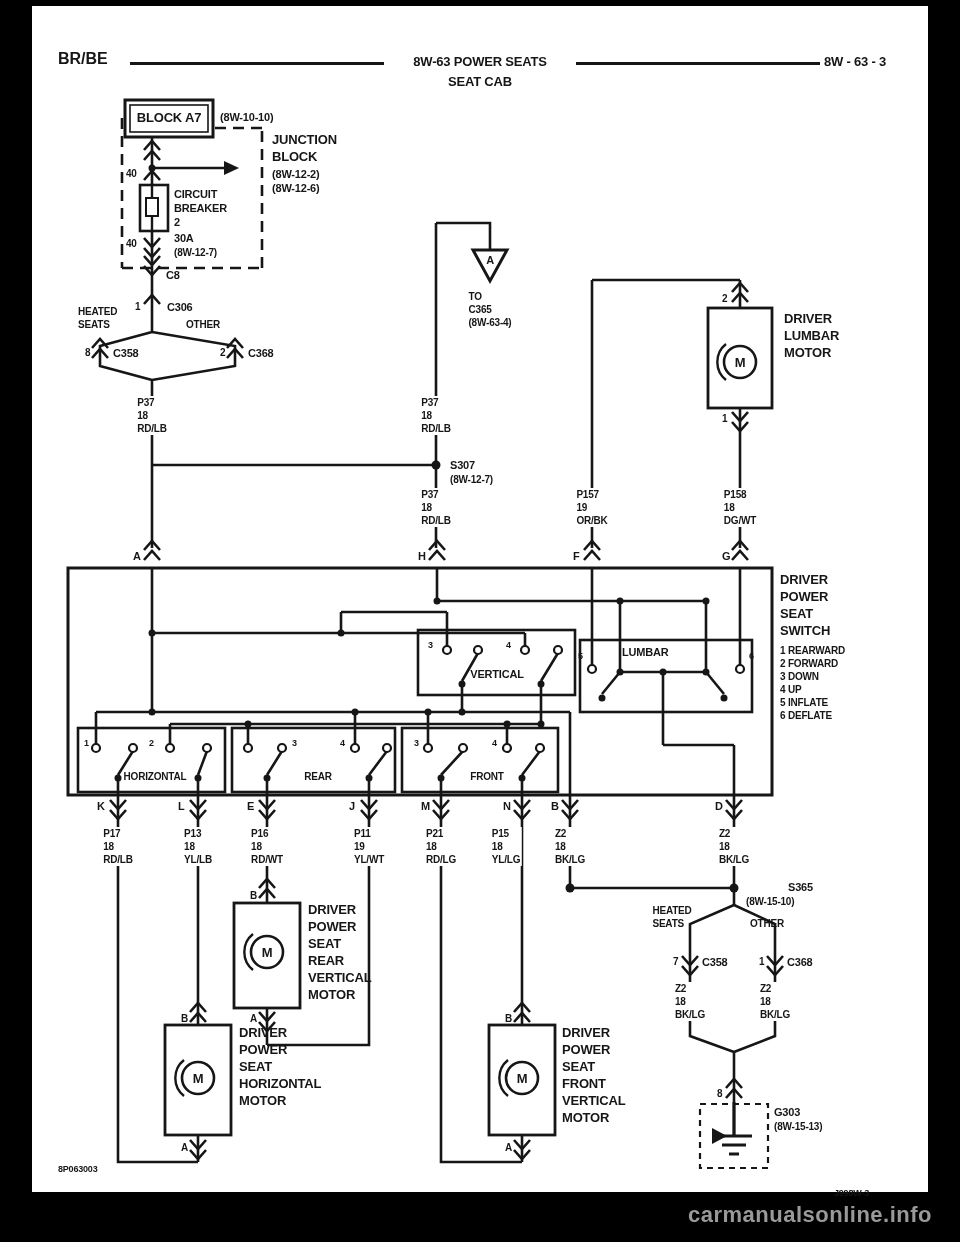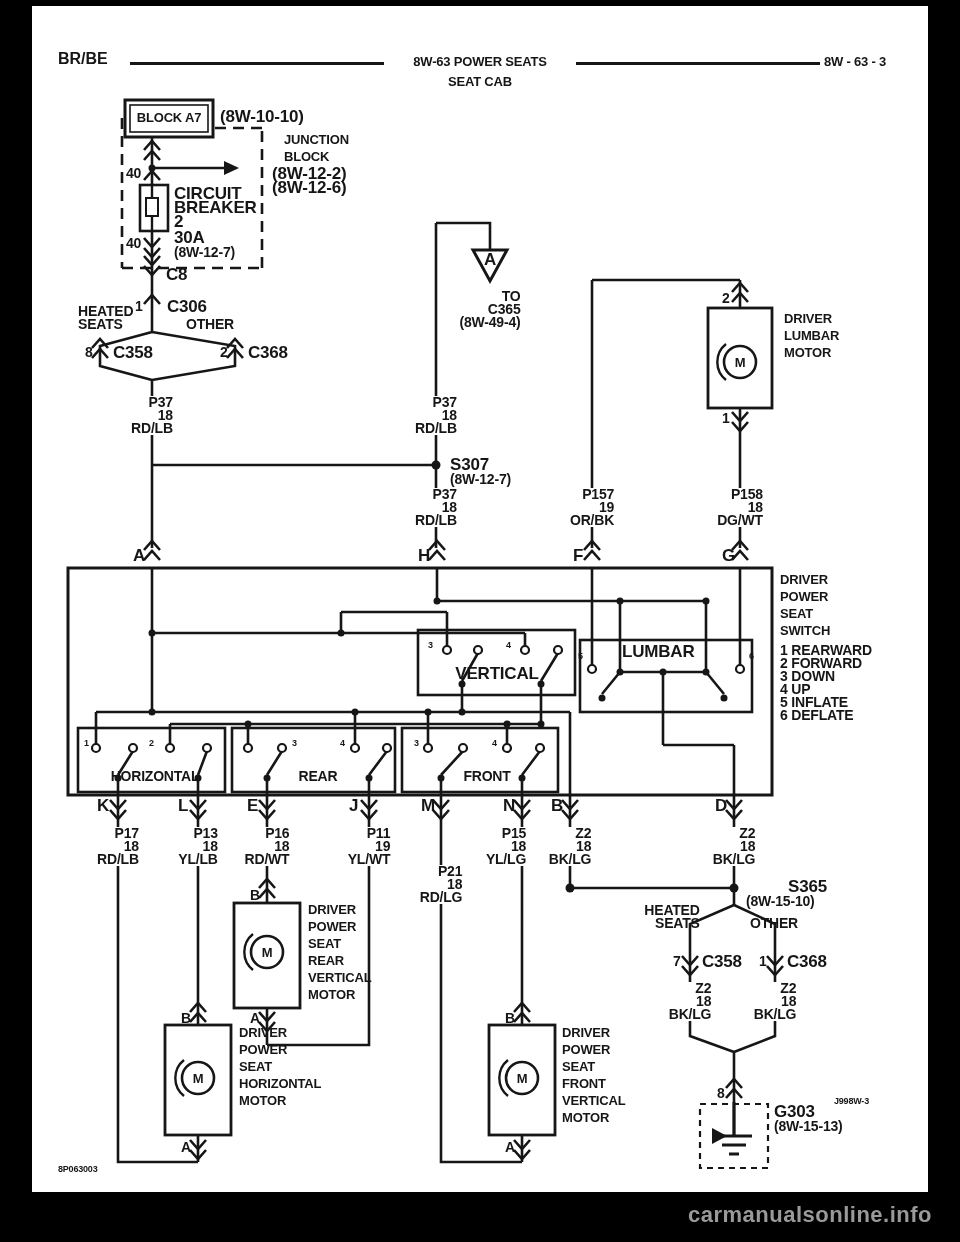--- a/index.html
+++ b/index.html
@@ -1,24 +1,24 @@
 <!DOCTYPE html>
 <html><head>
 <meta charset="utf-8">
 <style>
   html,body{margin:0;padding:0;}
   body{width:960px;height:1242px;background:#000;position:relative;overflow:hidden;
        font-family:"Liberation Sans",sans-serif;}
   .paper{position:absolute;left:32px;top:6px;width:896px;height:1186px;background:#fff;}
   svg{position:absolute;left:0;top:0;}
   .lb{position:absolute;font-weight:bold;color:#161616;white-space:pre-line;letter-spacing:-0.2px;}
-  .c{transform:translateX(-50%);text-align:right;}
+  .c{transform:translateX(-50%);text-align:left;}
   .f9{font-size:9px;line-height:10px;}
-  .f10{font-size:14px;line-height:13px;}
-  .f11{font-size:17px;line-height:14px;}
+  .f10{font-size:10px;line-height:13px;}
+  .f11{font-size:11px;line-height:14px;}
   .f13{font-size:13px;line-height:17px;}
   .f16{font-size:16px;line-height:18px;letter-spacing:0;}
   .bg{background:#fff;padding:0 2px;}
   .rule{position:absolute;height:3px;background:#161616;}
   .wm{position:absolute;font-weight:600;font-size:22px;color:#9a9a9a;letter-spacing:0.5px;}
 </style>
 </head>
 <body>
 
 <div class="paper"></div>
@@ -191,21 +191,21 @@
 
 <div class="lb f16" style="left:58px;top:50px">BR/BE</div>
 <div class="rule" style="left:130px;top:62px;width:254px"></div>
 <div class="lb f13 c" style="left:480px;top:53px">8W-63 POWER SEATS</div>
 <div class="rule" style="left:576px;top:62px;width:244px"></div>
 <div class="lb f13" style="left:824px;top:53px">8W - 63 - 3</div>
 <div class="lb f13 c" style="left:480px;top:73px">SEAT CAB</div>
 
 <div class="lb f13 c" style="left:169px;top:109px">BLOCK A7</div>
 <div class="lb f11" style="left:220px;top:110px">(8W-10-10)</div>
-<div class="lb f13" style="left:284px;top:131px">JUNCTION
+<div class="lb f13" style="left:272px;top:131px">JUNCTION
 BLOCK</div>
 <div class="lb f11" style="left:272px;top:167px">(8W-12-2)
 (8W-12-6)</div>
 <div class="lb f10" style="left:126px;top:167px">40</div>
 <div class="lb f11" style="left:174px;top:187px">CIRCUIT
 BREAKER
 2</div>
 <div class="lb f11" style="left:174px;top:231px">30A</div>
 <div class="lb f10" style="left:174px;top:246px">(8W-12-7)</div>
 <div class="lb f10" style="left:126px;top:237px">40</div>
@@ -219,21 +219,21 @@
 <div class="lb f11" style="left:113px;top:346px">C358</div>
 <div class="lb f10" style="left:220px;top:346px">2</div>
 <div class="lb f11" style="left:248px;top:346px">C368</div>
 <div class="lb f10 c bg" style="left:152px;top:396px">P37
 18
 RD/LB</div>
 
 <div class="lb f11 c" style="left:490px;top:253px">A</div>
 <div class="lb f10 c" style="left:490px;top:290px">TO
 C365
-(8W-49-4)</div>
+(8W-63-4)</div>
 <div class="lb f10 c bg" style="left:436px;top:396px">P37
 18
 RD/LB</div>
 <div class="lb f11" style="left:450px;top:458px">S307</div>
 <div class="lb f10" style="left:450px;top:473px">(8W-12-7)</div>
 <div class="lb f10 c bg" style="left:436px;top:488px">P37
 18
 RD/LB</div>
 <div class="lb f10 c bg" style="left:592px;top:488px">P157
 19
@@ -295,21 +295,21 @@
 RD/LB</div>
 <div class="lb f10 c bg" style="left:198px;top:827px">P13
 18
 YL/LB</div>
 <div class="lb f10 c bg" style="left:267px;top:827px">P16
 18
 RD/WT</div>
 <div class="lb f10 c bg" style="left:369px;top:827px">P11
 19
 YL/WT</div>
-<div class="lb f10 c bg" style="left:441px;top:865px">P21
+<div class="lb f10 c bg" style="left:441px;top:827px">P21
 18
 RD/LG</div>
 <div class="lb f10 c bg" style="left:506px;top:827px">P15
 18
 YL/LG</div>
 <div class="lb f10 c bg" style="left:570px;top:827px">Z2
 18
 BK/LG</div>
 <div class="lb f10 c bg" style="left:734px;top:827px">Z2
 18
@@ -357,14 +357,14 @@
 <div class="lb f13 c" style="left:522px;top:1070px">M</div>
 <div class="lb f10" style="left:505px;top:1141px">A</div>
 <div class="lb f13" style="left:562px;top:1024px">DRIVER
 POWER
 SEAT
 FRONT
 VERTICAL
 MOTOR</div>
 
 <div class="lb f9" style="left:58px;top:1164px">8P063003</div>
-<div class="lb f9" style="left:834px;top:1096px">J998W-3</div>
+<div class="lb f9" style="left:834px;top:1188px">J998W-3</div>
 <div class="wm" style="left:688px;top:1202px">carmanualsonline.info</div>
 
 </body></html>

